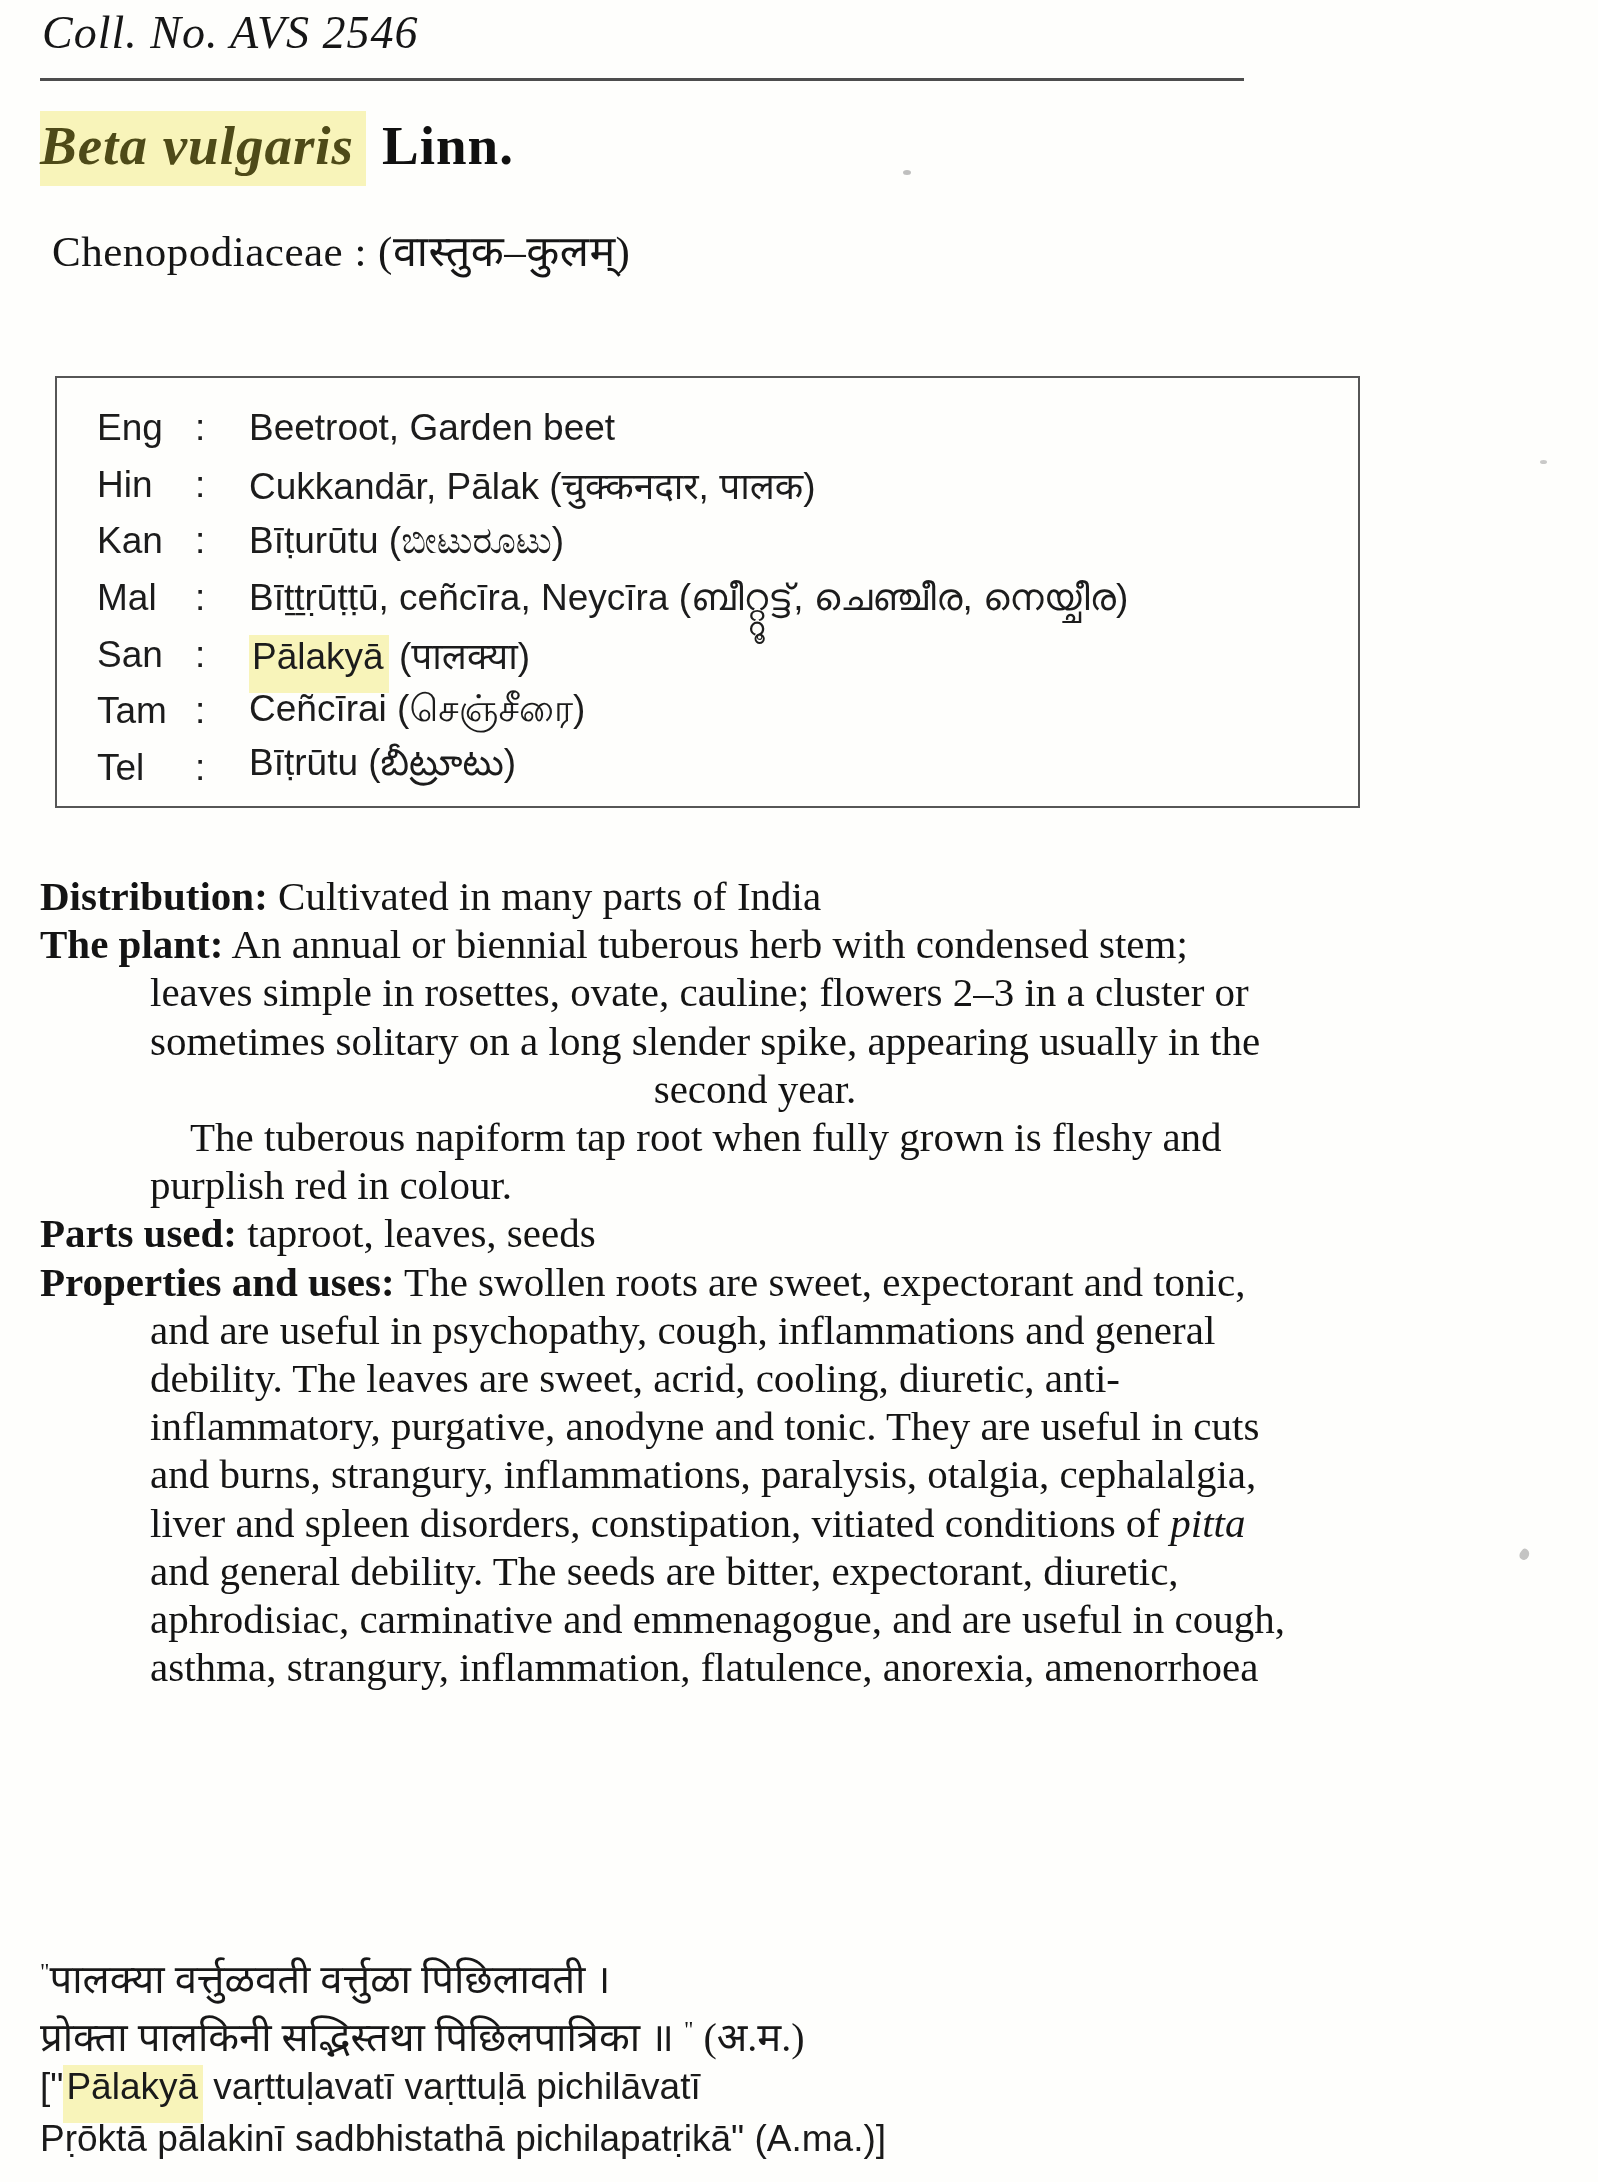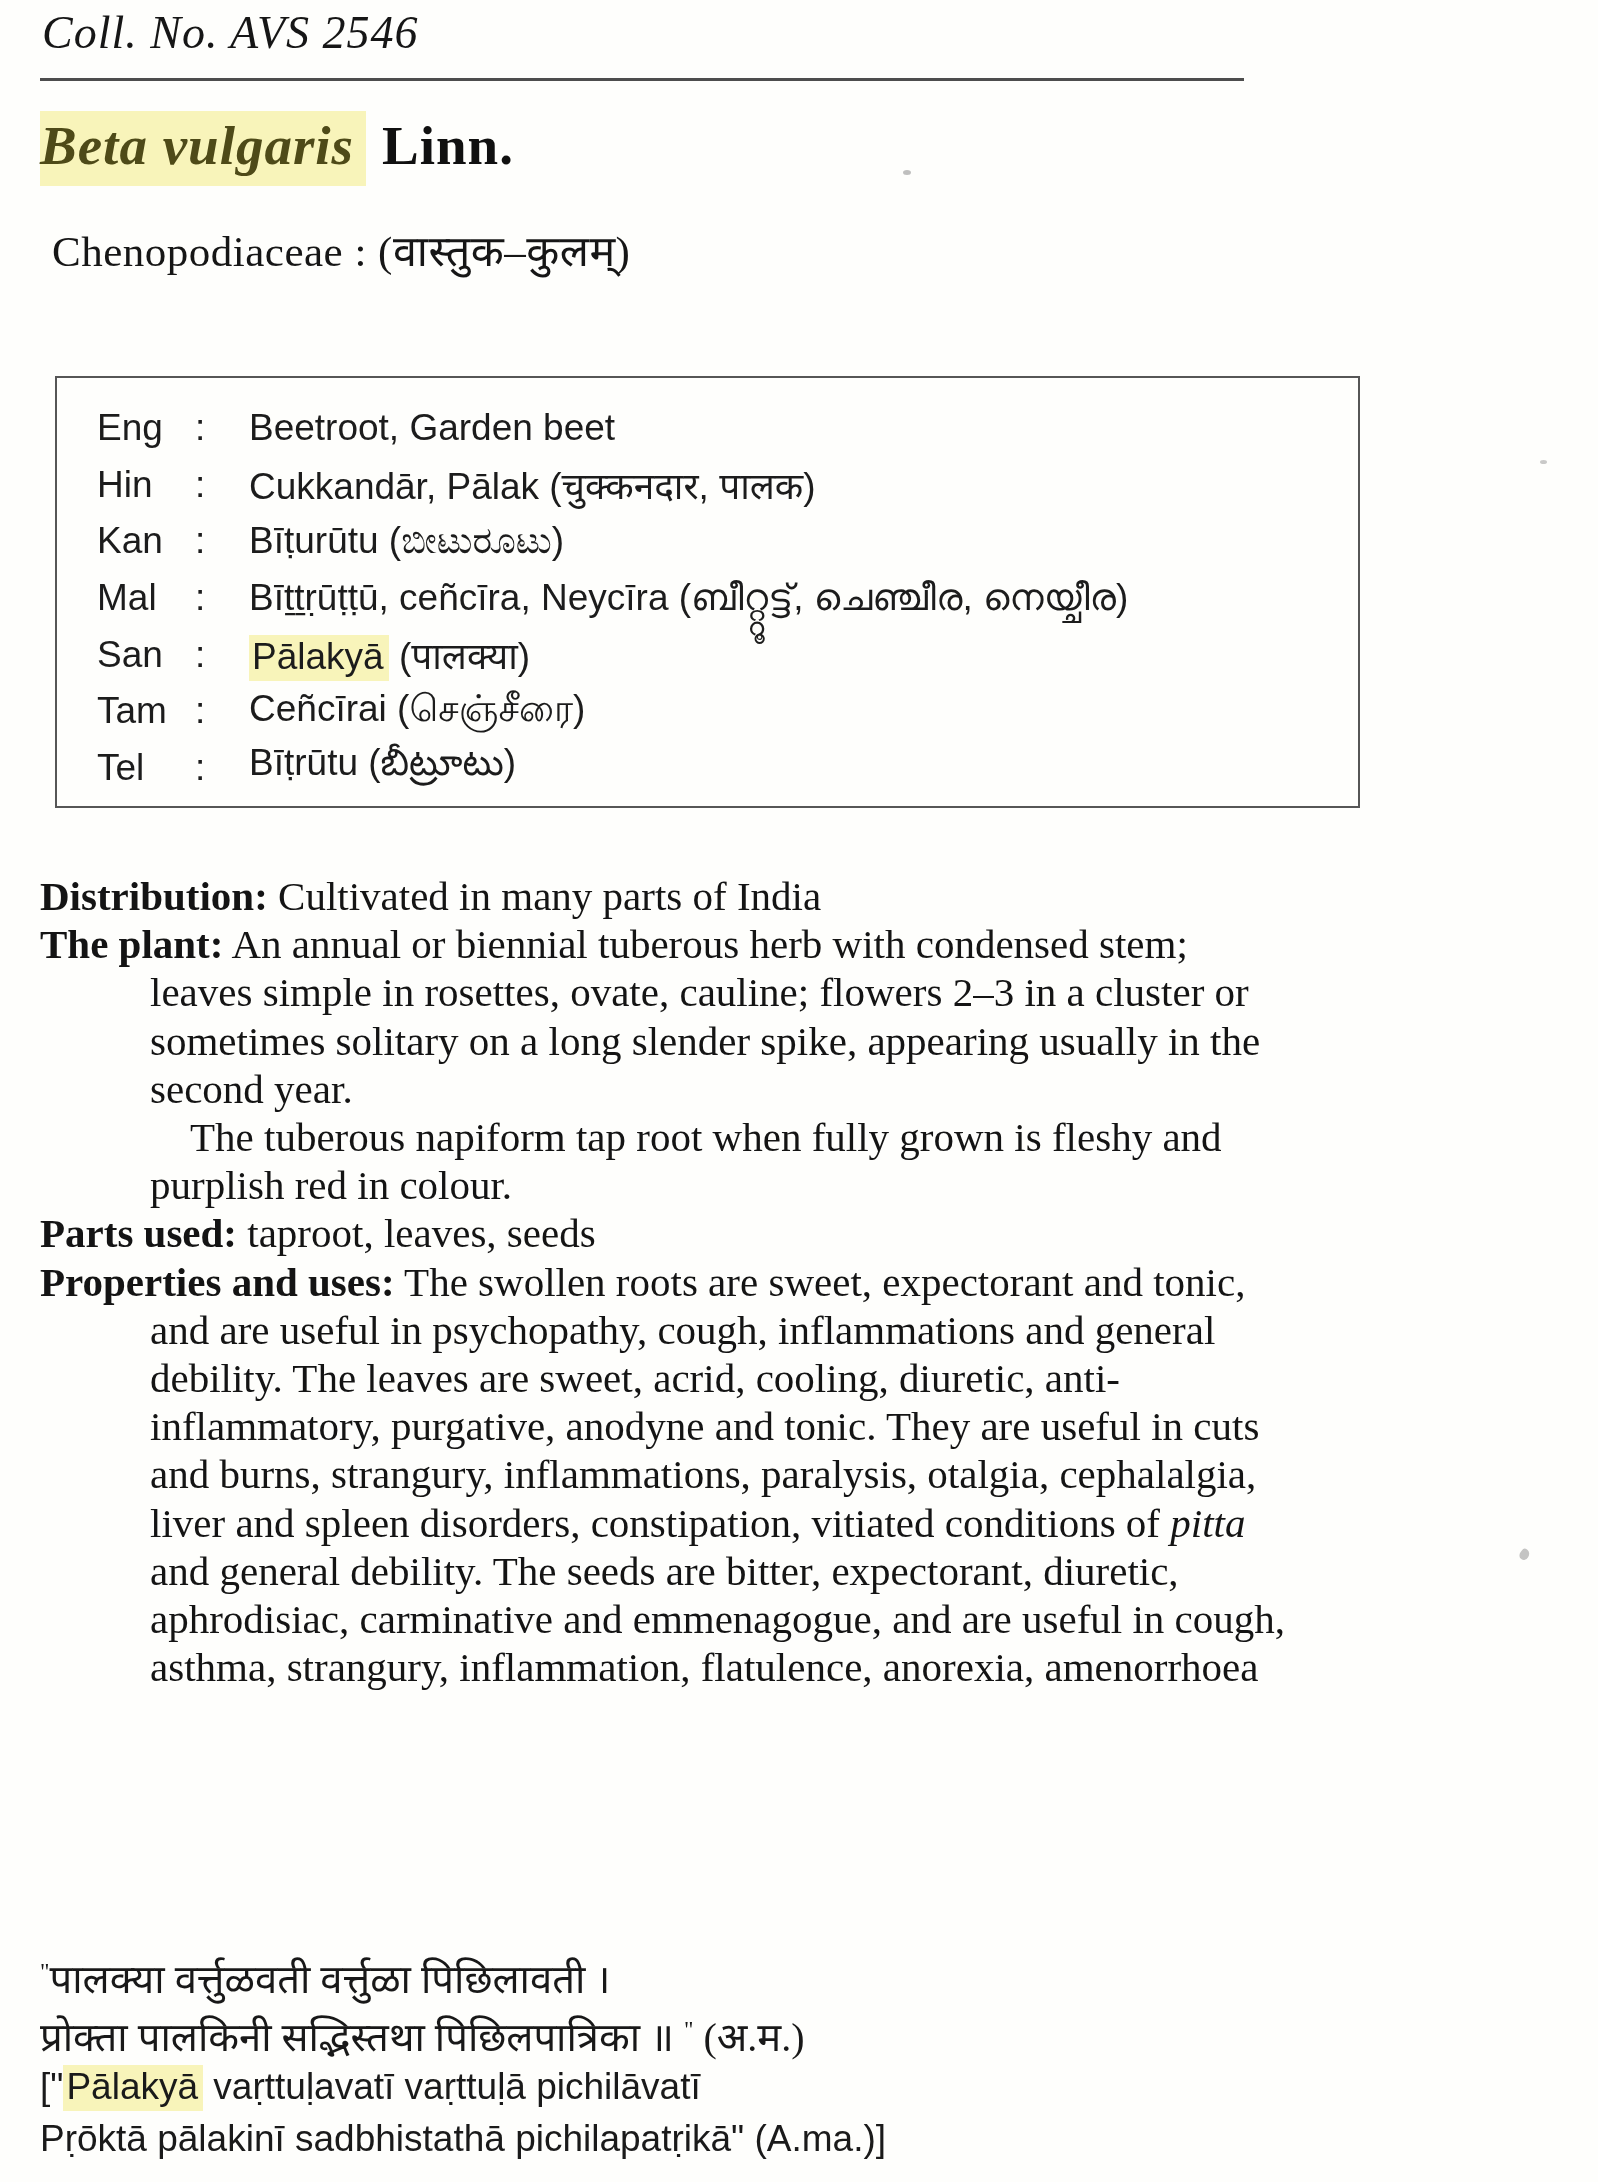--- a/index.html
+++ b/index.html
@@ -7,21 +7,21 @@
     position:relative;
     width:1598px;height:2182px;
     background:#fefefc;
     color:var(--ink,#161616);
     overflow:hidden;
     font-family:"Liberation Serif","DejaVu Serif",serif;
   }
   .b{font-weight:bold;}
   .i{font-style:italic;}
   .sup{vertical-align:super;font-size:58%;}
-  .hl{background:var(--hl,#f8f4ba);padding:1px 5px 4px 3px;}
+  .hl{background:var(--hl,#f8f4ba);padding:1px 5px 16px 3px;}
 
   
   .coll-no{
     position:absolute;left:42px;top:6px;
     font-style:italic;font-size:46px;letter-spacing:1px;
   }
   .rule{
     position:absolute;left:40px;top:78px;width:1204px;height:3px;
     background:#2e2e2e;opacity:.85;
   }
@@ -131,21 +131,21 @@
         <span class="vcolon">:</span>
         <span class="vname"><span>Bīṭrūtu (బీట్రూటు)</span></span>
       </div>
     </div>
 
   <div class="body-text" id="bodytext">
       <div class="tline"><span class="b">Distribution:</span><span> Cultivated in many parts of India</span></div>
       <div class="tline"><span class="b">The plant:</span><span> An annual or biennial tuberous herb with condensed stem;</span></div>
       <div class="tline" style="margin-left: 110px;"><span>leaves simple in rosettes, ovate, cauline; flowers 2–3 in a cluster or</span></div>
       <div class="tline" style="margin-left: 110px;"><span>sometimes solitary on a long slender spike, appearing usually in the</span></div>
-      <div class="tline" style="margin-left: 110px;"><span>second year.</span></div>
+      <div class="tline" style="margin-left: 110px; text-align: center;"><span>second year.</span></div>
       <div class="tline" style="margin-left: 150px;"><span>The tuberous napiform tap root when fully grown is fleshy and</span></div>
       <div class="tline" style="margin-left: 110px;"><span>purplish red in colour.</span></div>
       <div class="tline"><span class="b">Parts used:</span><span> taproot, leaves, seeds</span></div>
       <div class="tline"><span class="b">Properties and uses:</span><span> The swollen roots are sweet, expectorant and tonic,</span></div>
       <div class="tline" style="margin-left: 110px;"><span>and are useful in psychopathy, cough, inflammations and general</span></div>
       <div class="tline" style="margin-left: 110px;"><span>debility. The leaves are sweet, acrid, cooling, diuretic, anti-</span></div>
       <div class="tline" style="margin-left: 110px;"><span>inflammatory, purgative, anodyne and tonic. They are useful in cuts</span></div>
       <div class="tline" style="margin-left: 110px;"><span>and burns, strangury, inflammations, paralysis, otalgia, cephalalgia,</span></div>
       <div class="tline" style="margin-left: 110px;"><span>liver and spleen disorders, constipation, vitiated conditions of </span><span class="i">pitta</span></div>
       <div class="tline" style="margin-left: 110px;"><span>and general debility. The seeds are bitter, expectorant, diuretic,</span></div>

